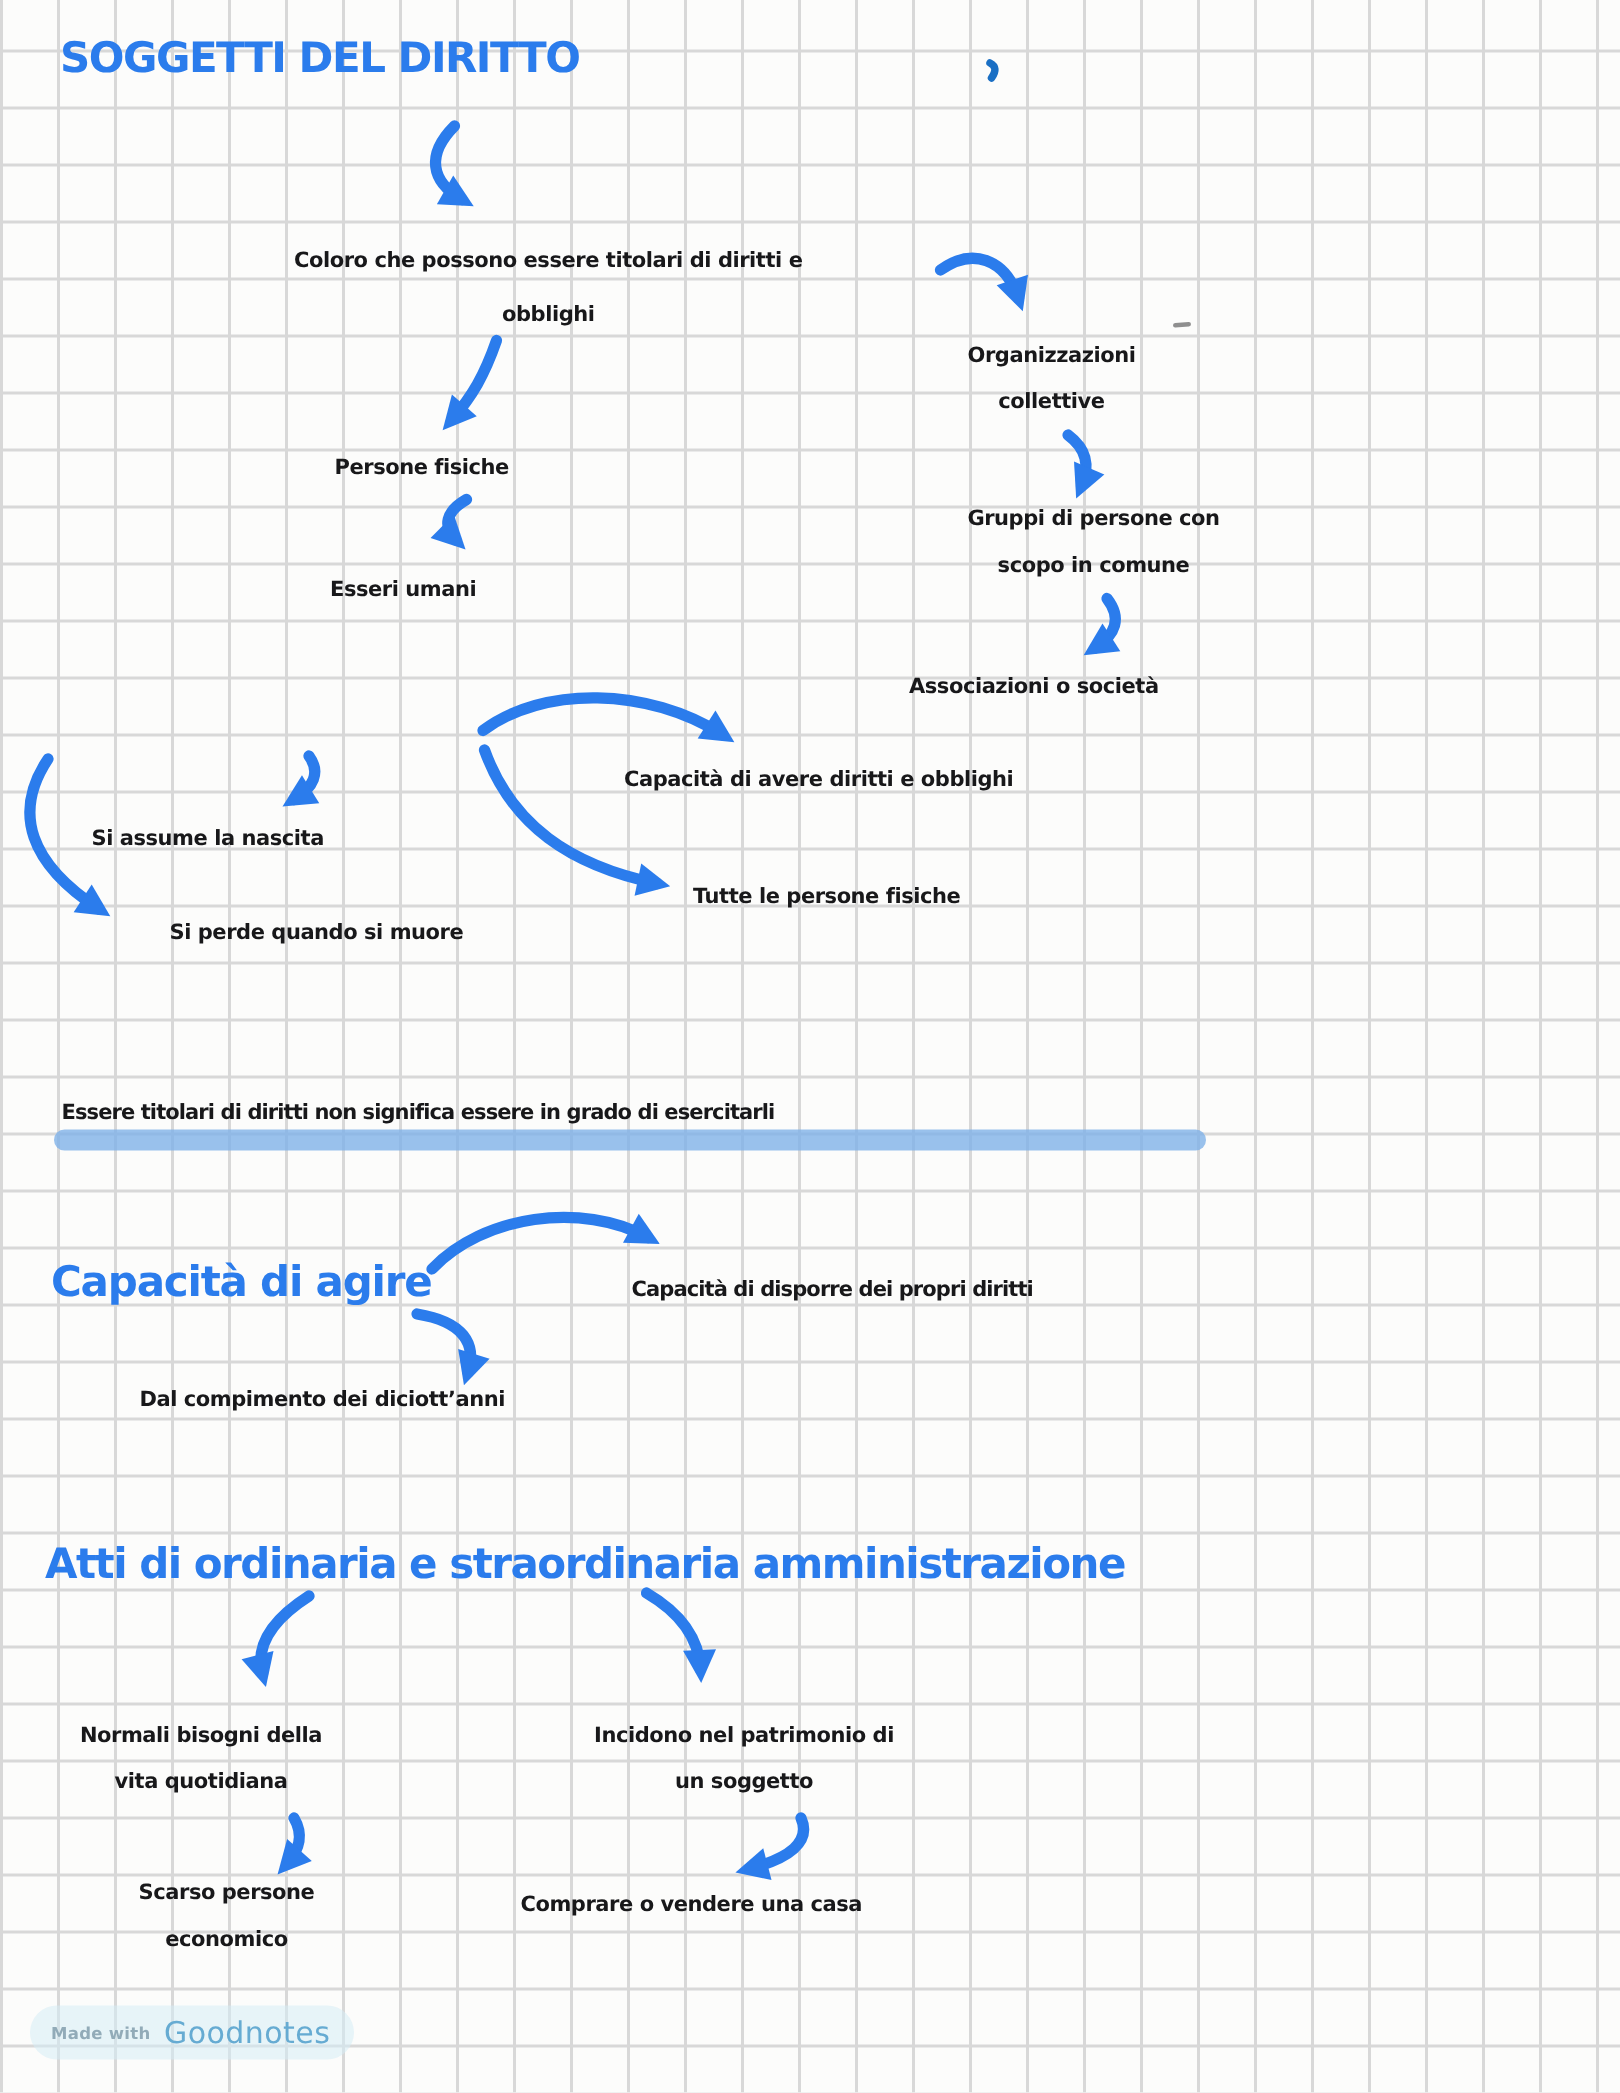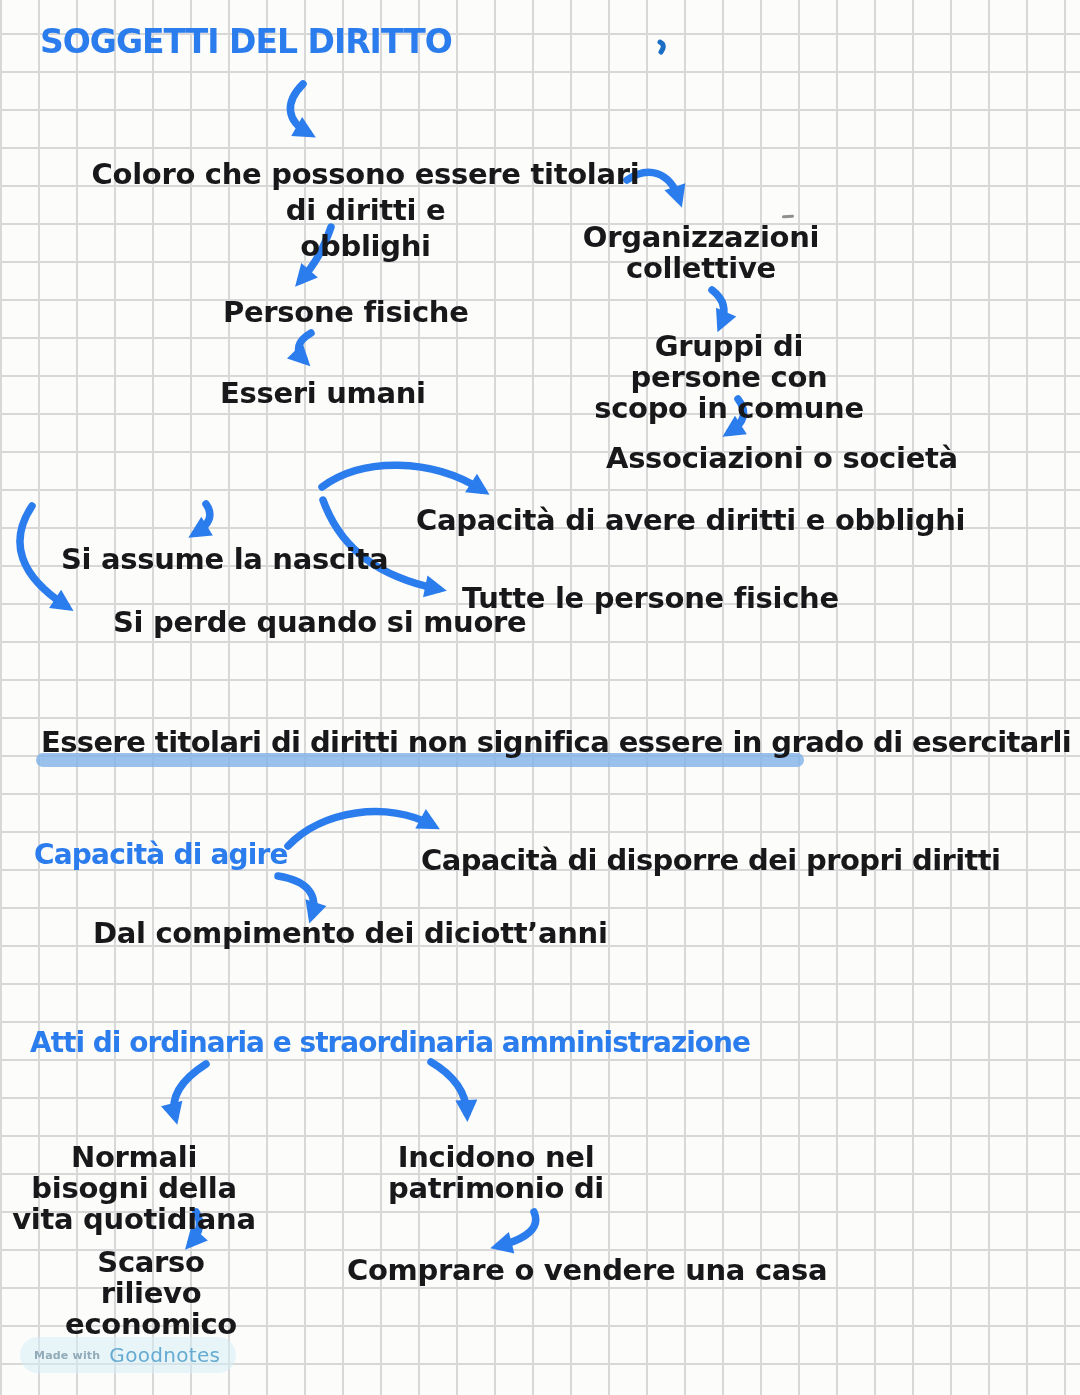--- a/index.html
+++ b/index.html
@@ -24,27 +24,27 @@
     background-position:0px 33px, 0px 0px;
     font-family:"DejaVu Sans", sans-serif;
   }
   .arrows{position:absolute;left:0;top:0;width:1080px;height:1395px;pointer-events:none;}
   .arrow{stroke:var(--accent,#2b7cec);stroke-width:7.5;fill:none;stroke-linecap:round;}
   .ah{fill:var(--accent,#2b7cec);}
   .pen-comma{stroke:#1a6fc4;stroke-width:5;fill:none;stroke-linecap:round;}
 
   .title{
     position:absolute;left:40px;top:22px;margin:0;
-    font-size:33px;font-weight:700;letter-spacing:-1px;
+    font-size:28px;font-weight:700;letter-spacing:-1px;
     color:var(--accent,#2b7cec);white-space:nowrap;
   }
   .node{
     position:absolute;
     color:var(--ink,#18181a);
-    font-size:29px;font-weight:700;line-height:31px;letter-spacing:-0.3px;
+    font-size:14px;font-weight:700;line-height:31px;letter-spacing:-0.3px;
     white-space:nowrap;
   }
   .center{text-align:center;white-space:normal;}
   .tight{letter-spacing:-0.6px;}
   .blue-head{
     color:var(--accent,#2b7cec);
     font-size:28px;line-height:34px;letter-spacing:-0.8px;
   }
   .highlight-bar{
     position:absolute;left:36px;top:753px;width:768px;height:14px;
@@ -136,24 +136,25 @@
 
   <div class="node blue-head" style="left:30px;top:1026px;letter-spacing:-1px;">Atti di ordinaria e straordinaria amministrazione</div>
 
   <div class="node center" style="left:8px;top:1142px;width:252px;">
     <div>Normali bisogni della</div>
     <div>vita quotidiana</div>
   </div>
 
   <div class="node center" style="left:340px;top:1142px;width:312px;">
     <div>Incidono nel patrimonio di</div>
+    <div>un soggetto</div>
   </div>
 
   <div class="node center" style="left:62px;top:1247px;width:178px;">
-    <div>Scarso rilievo</div>
+    <div>Scarso persone</div>
     <div>economico</div>
   </div>
 
   <div class="node" style="left:347px;top:1255px;">Comprare o vendere una casa</div>
 
   <div class="stray-dash"></div>
 
   <div class="watermark">
     <span class="wm-prefix">Made with</span>
     <span class="wm-brand">Goodnotes</span>

